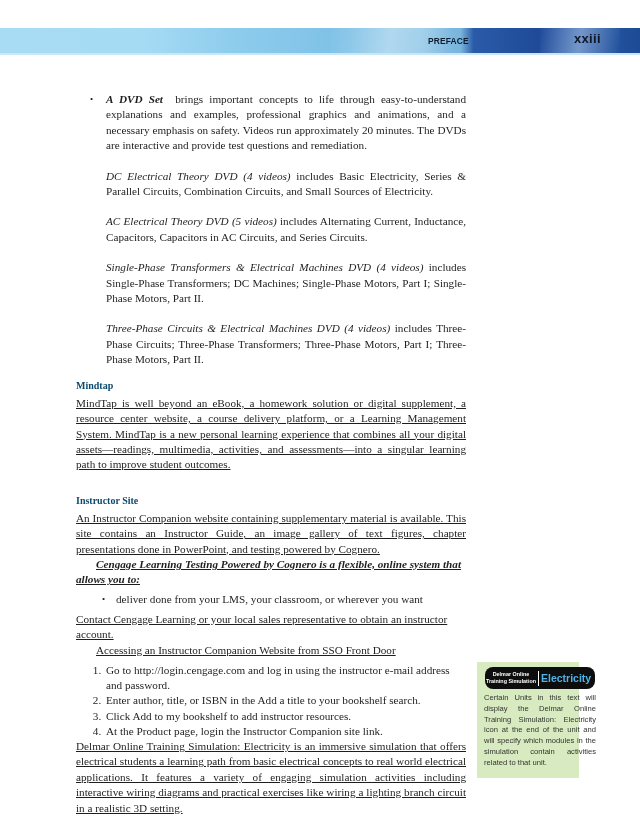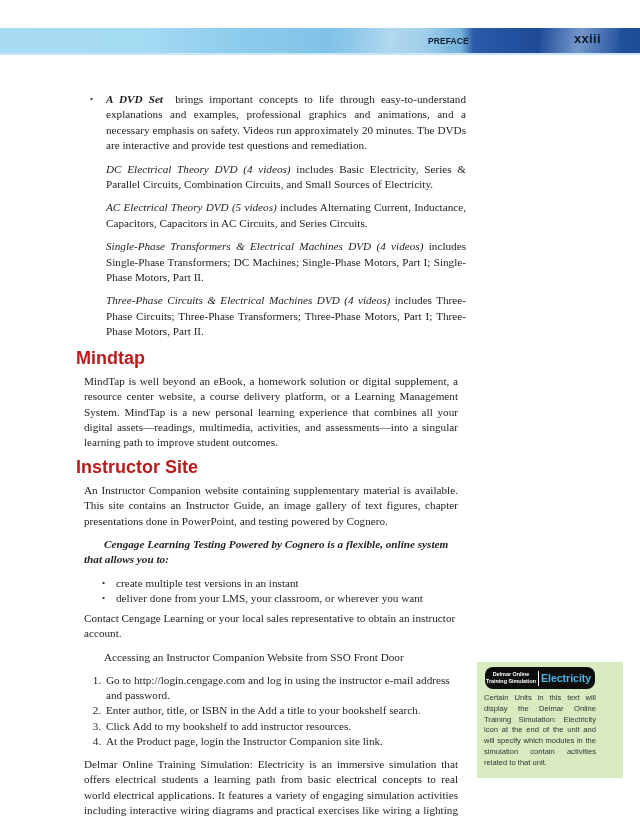--- a/index.html
+++ b/index.html
@@ -10,36 +10,36 @@
     border-bottom: 2px solid #c8e8f8;
   }
   .header-streak { position: absolute; top: 0; height: 25px; background: linear-gradient(100deg, transparent 0%, rgba(255,255,255,0.35) 50%, transparent 100%); }
   .header-title { position: absolute; left: 428px; top: 35px; font-family: "Liberation Sans", sans-serif; font-weight: bold; font-size: 9.5px; color: #0b1b2e; letter-spacing: 0.2px; transform: scaleX(0.88); transform-origin: left; }
   .header-page { position: absolute; left: 574px; top: 31px; font-family: "Liberation Sans", sans-serif; font-weight: bold; font-size: 13px; color: #0f172a; letter-spacing: 0.3px; }
 
   .content { position: absolute; left: 76px; top: 92px; width: 390px; font-size: 11.2px; line-height: 15.4px; }
   .justify { text-align: justify; }
   .bullet-block { position: relative; padding-left: 30px; }
   .bullet-dot { position: absolute; left: 14px; top: 0; font-size: 9px; }
-  .sub-para { padding-left: 30px; margin-top: 8px; }
+  .sub-para { padding-left: 30px; margin-top: 15px; }
   .sub-para .lead { font-style: italic; }
-  .h2 { font-family: Liberation Sans, sans-serif; font-weight: bold; color: #b91c1c; font-size: 18px; margin-top: 10px; margin-bottom: 2px; line-height: 16px; }
-  .para { margin: 8px; }
+  .h2 { font-family: Liberation Serif, serif; font-weight: bold; color: #0c4a6e; font-size: 10px; margin-top: 10px; margin-bottom: 2px; line-height: 16px; }
+  .para { margin: 0; text-decoration: underline; }
   .indent { text-indent: 20px; }
   .bold-ital { font-weight: bold; font-style: italic; }
   ul.dots { list-style: none; margin: 4px 0 4px 0; padding: 0 0 0 30px; }
   ul.dots li { position: relative; padding-left: 10px; line-height: 15px; }
   ul.dots li::before { content: "•"; position: absolute; left: -4px; font-size: 9px; }
   ol.steps { margin: 5px 0 0 0; padding: 0 0 0 28px; }
   ol.steps li { padding-left: 2px; line-height: 15.2px; }
   .b { font-weight: normal; }
   .hang { padding-left: 20px; }
 
   .sidebar {
-    position: absolute; left: 477px; top: 662px; width: 146px; height: 116px;
+    position: absolute; left: 477px; top: 662px; width: 102px; height: 116px;
     background: #d8eabf;
   }
   .badge {
     position: absolute; left: 8px; top: 5px; width: 110px; height: 22px; background: #0d0d0d; border-radius: 8px;
     display: flex; align-items: center;
   }
   .badge-left { width: 52px; text-align: center; color: #ffffff; font-family: "Liberation Sans", sans-serif; font-size: 5.4px; font-weight: bold; line-height: 6.6px; }
   .badge-sep { width: 1px; height: 15px; background: #ffffff; margin: 0 2px 0 1px; }
   .badge-right { color: #4fb3e6; font-family: "Liberation Sans", sans-serif; font-weight: bold; font-size: 10.5px; }
   .sidebar-text { position: absolute; left: 7px; top: 31px; width: 112px; font-family: Liberation Sans, sans-serif; font-size: 7.6px; line-height: 10.8px; color: #333; text-align: justify; }
@@ -75,26 +75,25 @@
     <span>includes Single-Phase Transformers; DC Machines; Single-Phase Motors, Part I; Single-Phase Motors, Part II.</span>
   </div>
   <div class="sub-para justify">
     <span class="lead">Three-Phase Circuits &amp; Electrical Machines DVD (4 videos)</span>
     <span>includes Three-Phase Circuits; Three-Phase Transformers; Three-Phase Motors, Part I; Three-Phase Motors, Part II.</span>
   </div>
 
   <div class="h2">Mindtap</div>
   <p class="para justify">MindTap is well beyond an eBook, a homework solution or digital supplement, a resource center website, a course delivery platform, or a Learning Management System. MindTap is a new personal learning experience that combines all your digital assets—readings, multimedia, activities, and assessments—into a singular learning path to improve student outcomes.</p>
 
-  <div class="h2" style="margin-top:8px">Instructor Site</div>
+  <div class="h2" style="margin-top:20px">Instructor Site</div>
   <p class="para justify">An Instructor Companion website containing supplementary material is available. This site contains an Instructor Guide, an image gallery of text figures, chapter presentations done in PowerPoint, and testing powered by Cognero.</p>
   <p class="para bold-ital indent">Cengage Learning Testing Powered by Cognero is a flexible, online system that allows you to:</p>
 
   <ul class="dots">
-    <li>create multiple test versions in an instant</li>
     <li>deliver done from your LMS, your classroom, or wherever you want</li>
   </ul>
 
   <p class="para" style="margin-top:5px">Contact Cengage Learning or your local sales representative to obtain an instructor account.</p>
   <p class="para hang">Accessing an Instructor Companion Website from SSO Front Door</p>
 
   <ol class="steps">
     <li>
       <span>Go to http://login.cengage.com and log in using the instructor e-mail address and password.</span>
     </li>

